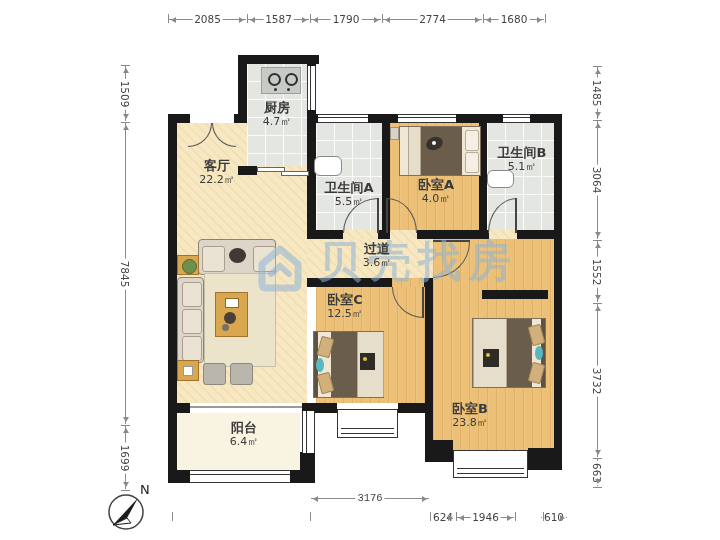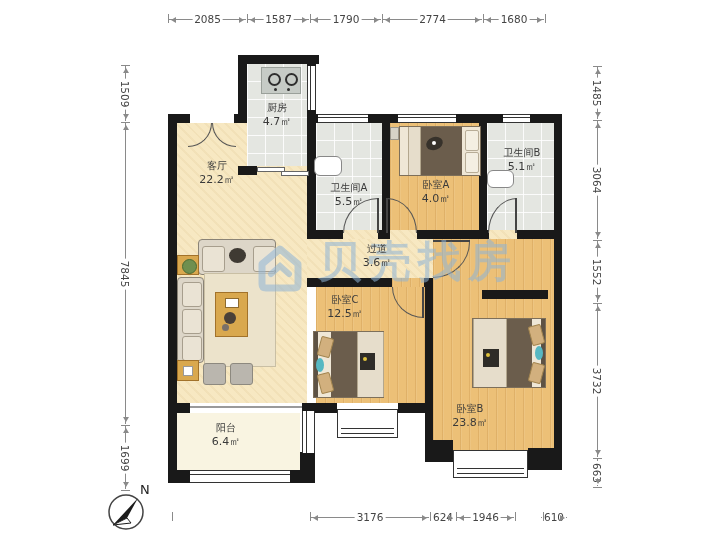--- a/index.html
+++ b/index.html
@@ -43,21 +43,21 @@
   .bed{background:#efe7d6;border:1px solid #7d6f5a;}
   .blanket{position:absolute;background:#6b5d4c;}
   .bpanel{position:absolute;background:#e6ddcb;border-left:1px solid #b3a78e;border-right:1px solid #b3a78e;}
   .pillow{position:absolute;background:#f4efe2;border:1px solid #b8ad97;border-radius:2px;}
   .pillow-tan{background:#d2b07e;border:1px solid #a3854f;}
   .deco{position:absolute;background:#37322b;border-radius:50%;}
   .dot{position:absolute;border-radius:50%;}
   .fixture{background:#fff;border:1px solid #888;border-radius:6px;}
   
   .room-label{position:absolute;transform:translate(-50%,0);text-align:center;color:#3a3a3a;white-space:nowrap;}
-  .rname{font-size:10px;font-weight:400;line-height:15px;}
+  .rname{font-size:13px;font-weight:700;line-height:15px;}
   .rarea{font-size:11px;font-weight:400;line-height:14px;}
   
   .dimseg{position:absolute;}
   .dimseg .line-h{position:absolute;left:1px;right:1px;top:7px;height:1px;background:#8a8a8a;}
   .dimseg .line-v{position:absolute;top:1px;bottom:1px;left:7px;width:1px;background:#8a8a8a;}
   .dimlabel{position:absolute;left:50%;top:50%;transform:translate(-50%,-50%);background:#fff;
     font-size:10.5px;color:#444;padding:0 2px;line-height:12px;}
   .dimlabel-v{transform:translate(-50%,-50%) rotate(90deg);}
   .dimseg-h::before{content:"";position:absolute;left:0;top:4.5px;border:3px solid transparent;border-right:5px solid #8a8a8a;}
   .dimseg-h::after{content:"";position:absolute;right:0;top:4.5px;border:3px solid transparent;border-left:5px solid #8a8a8a;}
@@ -261,21 +261,21 @@
     <div class="rarea">3.6㎡</div>
   </div>
   <div class="room-label" style="left:345px;top:292px;">
     <div class="rname">卧室C</div>
     <div class="rarea">12.5㎡</div>
   </div>
   <div class="room-label" style="left:470px;top:401px;">
     <div class="rname">卧室B</div>
     <div class="rarea">23.8㎡</div>
   </div>
-  <div class="room-label" style="left:226px;top:420px;">
+  <div class="room-label" style="left:244px;top:420px;">
     <div class="rname">阳台</div>
     <div class="rarea">6.4㎡</div>
   </div>
 
   <div class="dimseg dimseg-h" style="left:168px;top:12px;width:79px;height:14px;">
       <div class="line-h"></div>
       <span class="dimlabel">2085</span>
     </div>
   <div class="dimseg dimseg-h" style="left:247px;top:12px;width:63px;height:14px;">
       <div class="line-h"></div>
@@ -337,21 +337,21 @@
       <div class="line-v"></div>
       <span class="dimlabel dimlabel-v">663</span>
     </div>
   <div class="tick-h" style="left:593px;top:66px;"></div>
     <div class="tick-h" style="left:593px;top:120px;"></div>
     <div class="tick-h" style="left:593px;top:240px;"></div>
     <div class="tick-h" style="left:593px;top:303px;"></div>
     <div class="tick-h" style="left:593px;top:458px;"></div>
     <div class="tick-h" style="left:593px;top:487px;"></div>
 
-  <div class="dimseg dimseg-h" style="left:310px;top:510px;width:120px;height:14px;">
+  <div class="dimseg dimseg-h" style="left:310px;top:491px;width:120px;height:14px;font-family:Liberation Mono, monospace;">
       <div class="line-h"></div>
       <span class="dimlabel">3176</span>
     </div>
   <div class="dimseg dimseg-h" style="left:430px;top:510px;width:26px;height:14px;">
       <div class="line-h"></div>
       <span class="dimlabel">624</span>
     </div>
   <div class="dimseg dimseg-h" style="left:456px;top:510px;width:59px;height:14px;">
       <div class="line-h"></div>
       <span class="dimlabel">1946</span>

